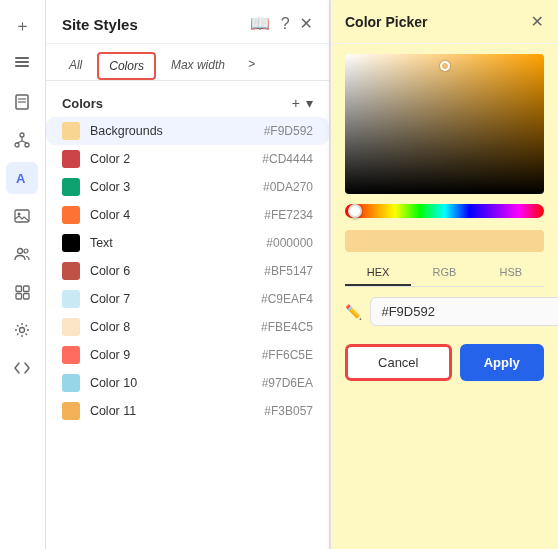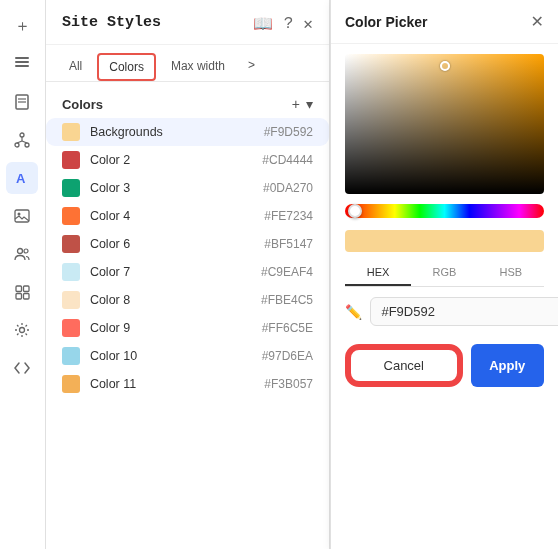--- a/index.html
+++ b/index.html
@@ -45,25 +45,24 @@
       background: #fff;
       border-right: 1px solid #e0e0e0;
       display: flex;
       flex-direction: column;
       position: relative;
     }
 
     
     .panel-header {
       display: flex;
-      align-items: flex-start;
+      align-items: flex-end;
       justify-content: space-between;
       padding: 14px 16px 10px;
       border-bottom: 1px solid #f0f0f0;
-      font-family: Liberation Mono, monospace;
     }
     .panel-title {
       font-size: 15px;
       font-weight: 600;
       color: #222;
     }
     .panel-header-icons {
       display: flex;
       gap: 10px;
       align-items: center;
@@ -73,20 +72,21 @@
       color: #666;
       font-size: 16px;
     }
 
     
     .tabs {
       display: flex;
       padding: 8px 12px 0;
       gap: 4px;
       border-bottom: 1px solid #e8e8e8;
+      font-style: italic;
     }
     .tab {
       padding: 5px 10px;
       font-size: 12px;
       color: #555;
       cursor: pointer;
       border-radius: 4px;
       border: 1px solid transparent;
     }
     .tab.active {
@@ -156,21 +156,21 @@
       color: #333;
     }
     .color-hex {
       font-size: 12px;
       color: #888;
     }
 
     
     .color-picker-panel {
       width: 228px;
-      background: #ffffff;
+      background: #fef9c3;
       border-left: 1px solid #e0e0e0;
       display: flex;
       flex-direction: column;
       position: absolute;
       right: -228px;
       top: 0;
       height: 100%;
       box-shadow: 2px 2px 10px rgba(0,0,0,0.1);
       z-index: 10;
     }
@@ -291,24 +291,24 @@
 
     
     .picker-actions {
       display: flex;
       gap: 8px;
       padding: 8px 14px 14px;
       justify-content: space-between;
     }
     .btn-cancel {
       flex: 1;
-      padding: 8px 16px;
-      border: 6px solid #ef4444;
+      padding: 8px 8px;
+      border: 3px solid #ef4444;
       background: #fff;
-      border-radius: 14px;
+      border-radius: 6px;
       font-size: 13px;
       color: #333;
       cursor: pointer;
     }
     .btn-apply {
       flex: 1;
       padding: 8px 0;
       border: none;
       background: #2563eb;
       border-radius: 6px;
@@ -468,20 +468,25 @@
     <div class="color-swatch" style="background:#0DA270;"></div>
     <span class="color-name">Color 3</span>
     <span class="color-hex">#0DA270</span>
   </li>
           <li class="color-item">
     <div class="color-swatch" style="background:#FE7234;"></div>
     <span class="color-name">Color 4</span>
     <span class="color-hex">#FE7234</span>
   </li>
           <li class="color-item">
+    <div class="color-swatch" style="background:#000000;"></div>
+    <span class="color-name">Text</span>
+    <span class="color-hex">#000000</span>
+  </li>
+          <li class="color-item">
     <div class="color-swatch" style="background:#BF5147;"></div>
     <span class="color-name">Color 6</span>
     <span class="color-hex">#BF5147</span>
   </li>
           <li class="color-item">
     <div class="color-swatch" style="background:#C9EAF4;"></div>
     <span class="color-name">Color 7</span>
     <span class="color-hex">#C9EAF4</span>
   </li>
           <li class="color-item">

